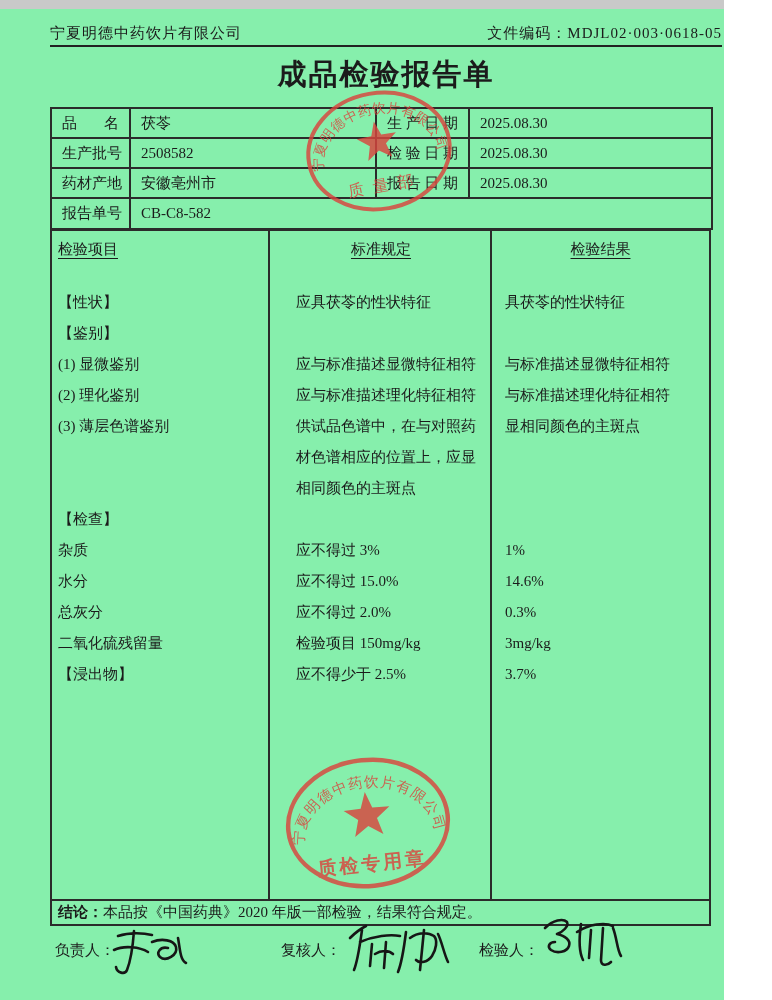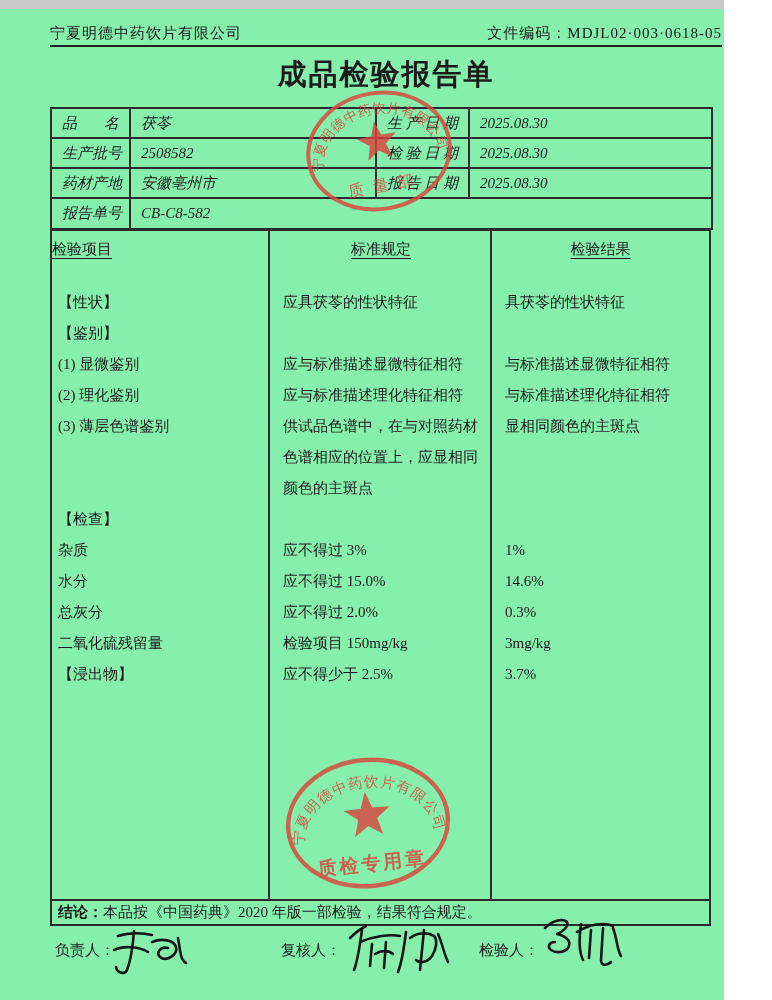--- a/index.html
+++ b/index.html
@@ -13,41 +13,41 @@
   .doc-header{position:absolute;left:50px;top:24px;width:672px;display:flex;
     justify-content:space-between;font-size:15px;letter-spacing:1px;}
   .header-rule{position:absolute;left:50px;top:45px;width:672px;height:2px;background:#222;}
   .doc-title{position:absolute;left:0;top:55px;width:772px;text-align:center;
     font-size:29px;font-weight:bold;letter-spacing:2px;}
 
   
   table.info-table{position:absolute;left:50px;top:107px;width:661px;
     border-collapse:collapse;table-layout:fixed;font-size:15px;}
   table.info-table td{border:2px solid #2b2b2b;padding:0 10px;height:28px;overflow:hidden;white-space:nowrap;}
-  table.info-table tr{height:30px;font-style:italic;}
+  table.info-table tr{height:30px;}
   table.info-table tr.last{height:31px;}
   td.lbl{text-align:justify;text-align-last:justify;}
   td.lbl2{text-align:justify;text-align-last:justify;padding:0 7px;margin-left:32px;}
   td.val{padding-left:12px;}
 
   
   .insp-table{position:absolute;left:50px;top:229px;width:661px;height:672px;
     border:2px solid #2b2b2b;box-sizing:border-box;font-size:15px;}
   .vline{position:absolute;top:0;bottom:0;width:1.5px;background:#2b2b2b;}
   .vline.v1{left:216px;}
   .vline.v2{left:438px;}
   .insp-header{display:flex;padding-top:7px;line-height:22px;}
-  .insp-header .h1{width:218px;box-sizing:border-box;padding-left:0;}
+  .insp-header .h1{width:218px;box-sizing:border-box;padding-left:6px;}
   .insp-header .h2{width:222px;box-sizing:border-box;text-align:center;}
   .insp-header .h3{flex:1;text-align:center;}
   .insp-header span{text-decoration:underline;text-underline-offset:4px;}
   .insp-rows{padding-top:27px;}
   .irow{display:flex;align-items:flex-start;line-height:31px;}
   .irow .c1{width:218px;box-sizing:border-box;padding-left:6px;}
-  .irow .c2{width:222px;box-sizing:border-box;padding-left:13px;padding-right:6px;}
+  .irow .c2{width:222px;box-sizing:border-box;padding-left:26px;padding-right:6px;}
   .irow .c3{flex:1;padding-left:13px;padding-right:4px;}
 
   
   .conclusion{position:absolute;left:50px;top:899px;width:661px;height:27px;
     border:2px solid #2b2b2b;box-sizing:border-box;line-height:23px;font-size:15px;padding-left:6px;}
   .conclusion .clabel{font-weight:bold;}
 
   
   .sig-label{position:absolute;top:941px;font-size:15px;}
   .sig-label.l1{left:55px;text-align:center;}

